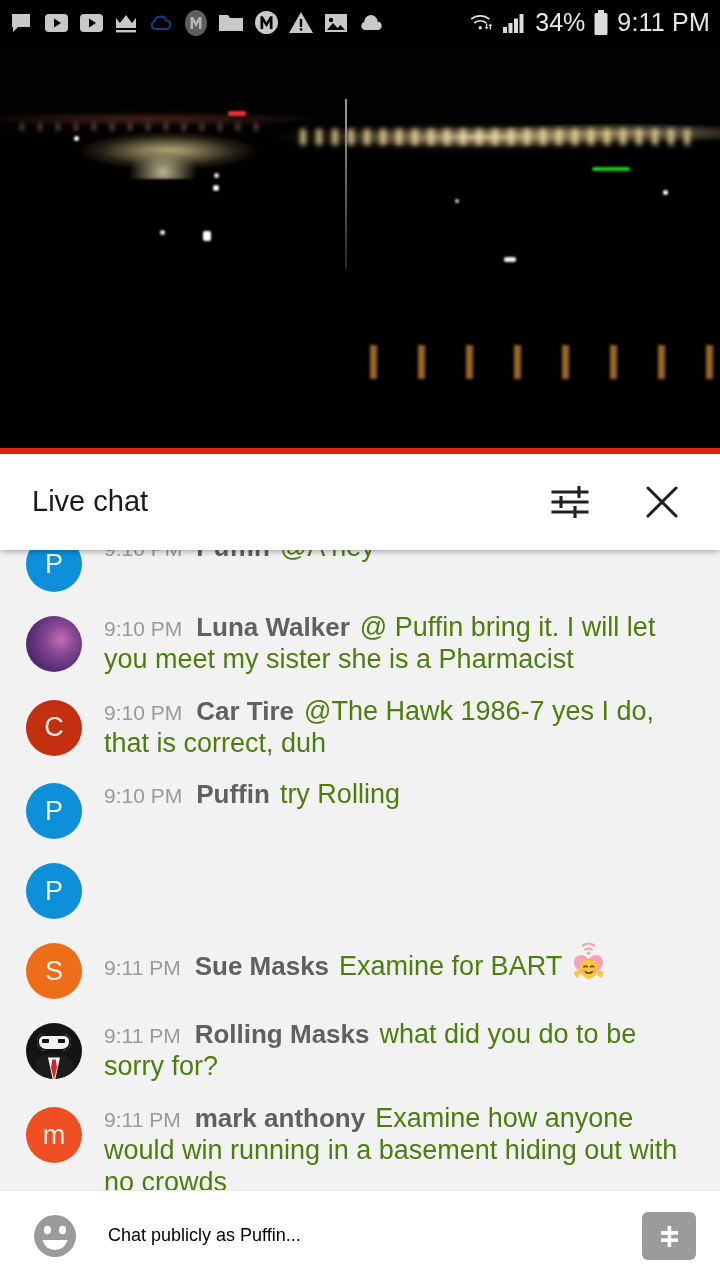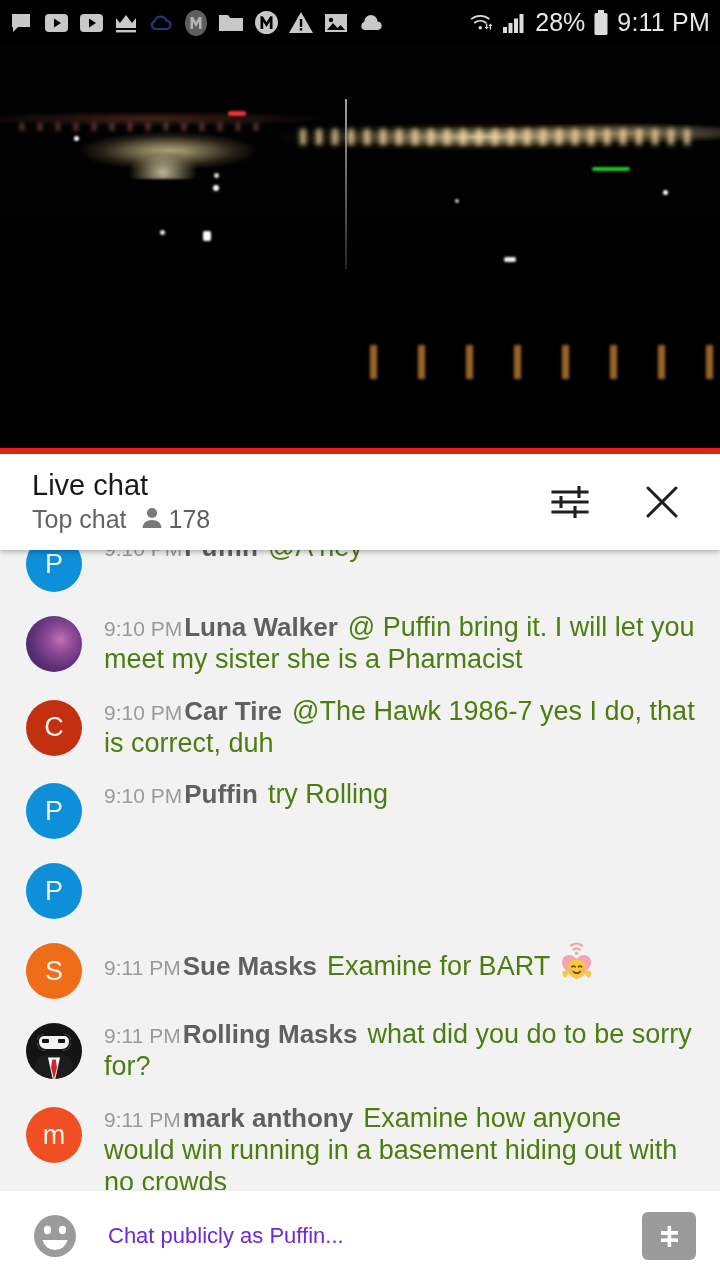--- a/index.html
+++ b/index.html
@@ -122,34 +122,34 @@
     clip-path:polygon(0 0, 100% 0, 60% 100%, 40% 100%);
   }
   .av-mask .m-tie{
     position:absolute; left:25px; bottom:0; width:6px; height:20px; background:#d8232a;
     clip-path:polygon(20% 0, 80% 0, 100% 40%, 50% 100%, 0 40%);
   }
   .msg-body{ flex:1 1 auto; padding-left:22px; }
   .msg-line{
     font-size:27px; line-height:1.18; color:#0f0f0f; word-wrap:break-word;
   }
-  .ts{ font-size:21px; color:#9a9a9a; margin-right:2px; }
+  .ts{ font-size:21px; color:#9a9a9a; margin-right:14px; }
   .author{ font-weight:bold; color:#606060; font-size:26px; margin-right:10px; }
   .text{ color:#4d7c0f; }
   .emo{ display:inline-block; vertical-align:-8px; margin-left:6px; }
 
   
   .chat-input{
     flex:0 0 90px; height:90px; background:#fff;
     display:flex; align-items:center; padding:0 24px 0 24px; gap:10px;
     border-top:1px solid #ececec;
   }
   .emoji-btn{ width:62px; height:62px; display:flex; align-items:center; justify-content:center; cursor:pointer; }
   .input-field{
-    flex:1 1 auto; font-size:22px; color:#6d28d9; padding-left:12px;
+    flex:1 1 auto; font-size:18px; color:#000000; padding-left:12px;
     white-space:nowrap; overflow:hidden; text-overflow:ellipsis;
   }
   .superchat-btn{
     width:54px; height:48px; border-radius:6px; background:#9b9b9b;
     display:flex; align-items:center; justify-content:center; cursor:pointer;
     flex:0 0 54px;
   }
 </style>
 </head>
 <body>
@@ -234,21 +234,21 @@
         </svg>
       </span>
       <span class="sb-ico" style="width:24px">
         <svg width="24" height="22" viewBox="0 0 24 22">
           <rect x="1" y="15" width="4" height="6" fill="#dcdcdc"></rect>
           <rect x="6.5" y="11" width="4" height="10" fill="#dcdcdc"></rect>
           <rect x="12" y="6.5" width="4" height="14.5" fill="#dcdcdc"></rect>
           <rect x="17.5" y="2" width="4" height="19" fill="#dcdcdc"></rect>
         </svg>
       </span>
-      <span class="sb-pct">28%</span>
+      <span class="sb-pct">34%</span>
       <span class="sb-ico" style="width:18px">
         <svg width="16" height="26" viewBox="0 0 16 26">
           <rect x="5" y="0" width="6" height="3" fill="#dcdcdc"></rect>
           <rect x="1.5" y="3" width="13" height="22" rx="1.6" fill="#dcdcdc"></rect>
         </svg>
       </span>
       <span class="sb-text">9:11 PM</span>
     </div>
   </div>
 
@@ -268,32 +268,20 @@
     <div class="lamp" style="left:592px;top:122px;width:38px;height:4px;background:#1ec81e;border-radius:2px;"></div>
     <div class="lamp" style="left:455px;top:154px;width:4px;height:4px;background:#ccc;"></div>
     <div class="lamp" style="left:504px;top:212px;width:12px;height:5px;background:#eee;border-radius:2px;"></div>
     <div class="btm-lights"></div>
     <div class="progress"></div>
   </div>
 
   <div class="chat-header">
     <div class="ch-titles">
       <div class="ch-title">Live chat</div>
-      <div class="ch-sub">
-        <span class="ch-mode">Top chat</span>
-        <span class="ch-viewers">
-          <span>
-            <svg width="22" height="24" viewBox="0 0 22 24">
-                <circle cx="11" cy="7" r="5.1" fill="#7a7a7a"></circle>
-                <path fill="#7a7a7a" d="M1.6 22c0-5.2 4.2-8.1 9.4-8.1S20.4 16.8 20.4 22z"></path>
-              </svg>
-          </span>
-          <span class="ch-count">178</span>
-        </span>
-      </div>
     </div>
     <div class="ch-actions">
       <div class="icon-btn">
         <svg width="46" height="46" viewBox="0 0 46 46">
           <g stroke="#1f1f1f" stroke-width="3.1" stroke-linecap="square">
             <line x1="6" y1="13" x2="40" y2="13"></line>
             <line x1="6" y1="23" x2="40" y2="23"></line>
             <line x1="6" y1="33" x2="40" y2="33"></line>
           </g>
           <g stroke="#1f1f1f" stroke-width="3.1">

